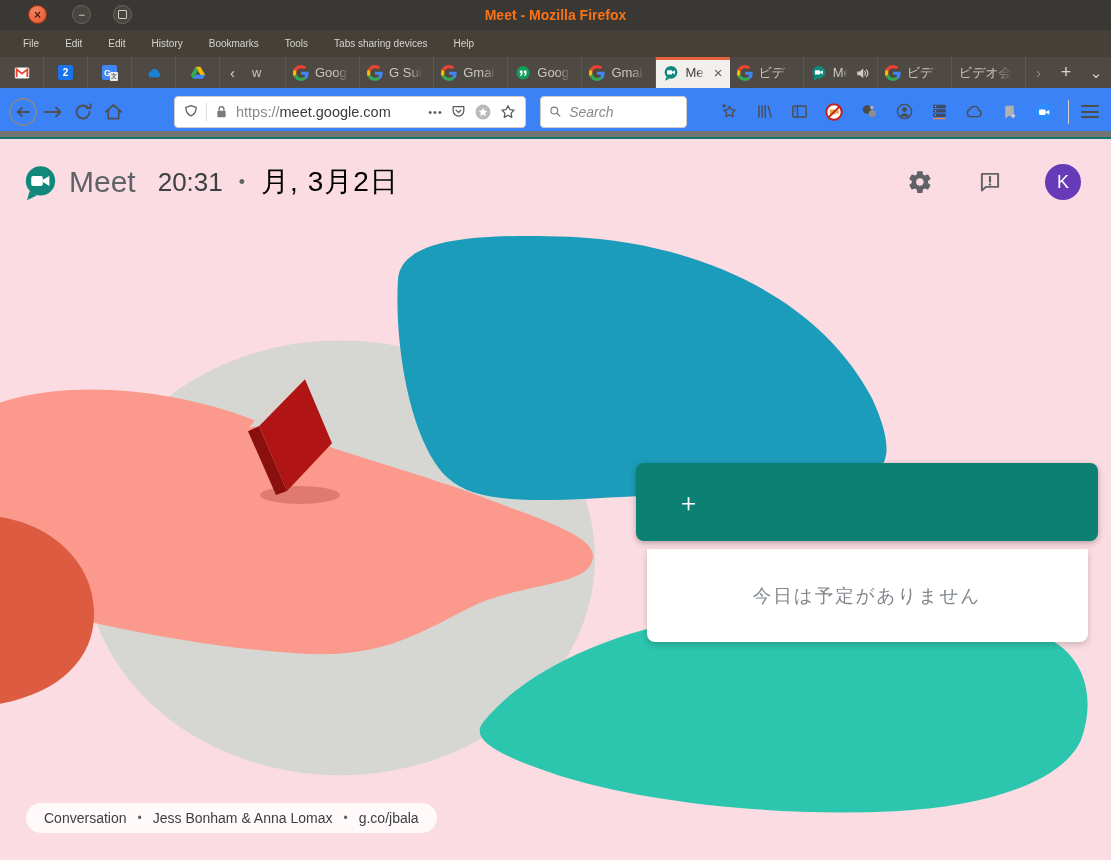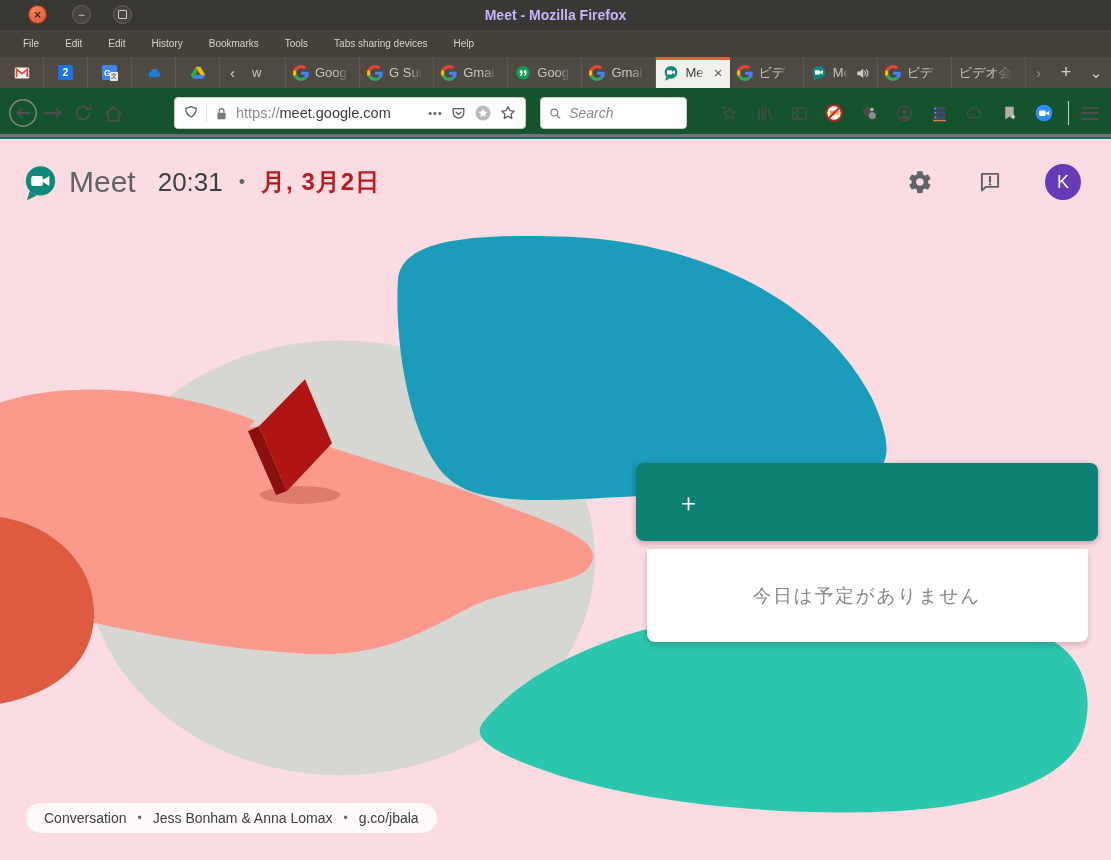--- a/index.html
+++ b/index.html
@@ -9,21 +9,21 @@
     -webkit-font-smoothing:antialiased;
   }
   
   .titlebar{height:30px;background:#3a3834;position:relative;display:flex;align-items:center;justify-content:center;}
   .wbtn{position:absolute;top:5px;width:19px;height:19px;border-radius:50%;display:flex;align-items:center;justify-content:center;
         font-size:12px;line-height:1;box-sizing:border-box;}
   .wbtn.close{left:28px;background:radial-gradient(circle at 35% 30%,#f3845f,#e0542a);border:1px solid #9c3414;color:#5a1d08;font-weight:bold;}
   .wbtn.min{left:72px;background:#484440;border:1px solid #6b665e;color:#cfcbc5;}
   .wbtn.max{left:113px;background:#484440;border:1px solid #6b665e;}
   .wbtn.max .sq{width:7px;height:7px;border:1.5px solid #cfcbc5;border-radius:1px;}
-  .wtitle{color:#c4b5fd;font-size:14px;font-weight:bold;}
+  .wtitle{color:#f97316;font-size:14px;font-weight:bold;}
   .menubar{height:27px;background:#454139;display:flex;align-items:center;padding-left:10px;gap:0;}
   .menuitem{color:#d8d4ce;font-size:10px;padding:4px 13px;cursor:default;}
   
   .tabstrip{height:31px;background:#4e4943;display:flex;align-items:stretch;}
   .ptab{width:43px;display:flex;align-items:center;justify-content:center;border-right:1px solid #5e5850;}
   .fi{width:16px;height:16px;display:block;}
   .cal-ic{width:15px;height:15px;background:#1a73e8;border-radius:2px;color:#fff;font-size:10px;font-weight:bold;
           display:flex;align-items:center;justify-content:center;}
   .tr-ic{width:15px;height:15px;background:#4285f4;border-radius:2px;position:relative;color:#fff;font-size:9px;font-weight:bold;
          display:flex;align-items:center;justify-content:flex-start;padding-left:2px;box-sizing:border-box;}
@@ -35,21 +35,21 @@
        color:#c9c5bf;font-size:13px;position:relative;}
   .tab.partial{flex:0 0 26px;}
   .tab .tlabel{flex:1;min-width:0;overflow:hidden;white-space:nowrap;
        -webkit-mask-image:linear-gradient(90deg,#000 55%,transparent 92%);
        mask-image:linear-gradient(90deg,#000 55%,transparent 92%);}
   .tab.active{background:#f2f0ed;color:#3f3e3b;border-right:none;}
   .tab.active::before{content:"";position:absolute;left:0;right:0;top:0;height:3px;background:#e8613f;}
   .tab .close{font-size:15px;color:#5a5a5a;flex:0 0 auto;}
   .tab .spk{color:#cfcbc5;flex:0 0 auto;width:15px;height:15px;}
   
-  .navbar{height:49px;background:#14532d;border-bottom:3px solid #737373;display:flex;align-items:center;box-sizing:border-box;padding:4px 12px 0 8px;}
+  .navbar{height:49px;background:#3b82f6;border-bottom:6px solid #737373;display:flex;align-items:center;box-sizing:border-box;padding:4px 12px 0 8px;}
   .nbtn{width:30px;height:30px;display:flex;align-items:center;justify-content:center;color:#4f4f4f;flex:0 0 auto;}
   .nbtn svg{display:block;}
   .urlbar{margin-left:46px;width:358px;height:32px;background:#fff;border:1px solid #cfccc8;border-radius:4px;
           display:flex;align-items:center;padding:0 8px;box-sizing:border-box;gap:7px;}
   .urlsep{width:1px;height:18px;background:#ddd;}
   .urltext{font-size:14.5px;white-space:nowrap;overflow:hidden;flex:1;min-width:0;
        -webkit-mask-image:linear-gradient(90deg,#000 88%,transparent);mask-image:linear-gradient(90deg,#000 88%,transparent);}
   .urltext .scheme{color:#888;}
   .urltext .host{color:#3b3b3b;}
   .dots{color:#5a5a5a;font-size:11px;letter-spacing:1px;flex:0 0 auto;}
@@ -63,21 +63,21 @@
   .hamburger{margin-left:12px;width:18px;display:flex;flex-direction:column;gap:3.5px;}
   .hamburger i{height:2px;background:#4c4c4c;border-radius:1px;}
   
   .content{height:723px;position:relative;overflow:hidden;border-top:2px solid #0f766e;box-sizing:border-box;}
   .illustration{position:absolute;inset:0;width:100%;height:100%;}
   .meet-header{position:absolute;top:0;left:0;right:0;height:86px;display:flex;align-items:center;padding:0 30px 0 22px;}
   .meet-logo{width:37px;height:37px;flex:0 0 auto;}
   .meet-word{font-size:30px;color:#5f6368;margin-left:10px;letter-spacing:0;}
   .clock{font-size:26px;color:#3c4043;margin-left:22px;}
   .hdot{font-size:18px;color:#5f6368;margin:0 16px;}
-  .hdate{font-size:24px;color:#b91c1c;letter-spacing:1px;font-weight:bold;}
+  .hdate{font-size:28px;color:#000000;letter-spacing:1px;}
   .hspacer{flex:1;}
   .hicon{width:26px;height:26px;color:#5f6368;}
   .hgap{width:44px;}
   .avatar{width:36px;height:36px;border-radius:50%;color:#fff;font-size:18px;display:flex;align-items:center;justify-content:center;margin-left:42px;}
   .card{position:absolute;top:324px;right:13px;width:462px;}
   .card-header{height:78px;border-radius:8px;box-shadow:0 2px 6px rgba(0,0,0,.28);position:relative;
                display:flex;align-items:center;justify-content:center;}
   .card-plus{position:absolute;left:40px;color:#fff;font-size:25px;font-weight:300;}
   .card-join{color:#fff;font-size:18.5px;letter-spacing:2px;}
   .card-body{width:441px;margin:8px auto;height:93px;background:#fff;border-radius:0 0 8px 8px;

